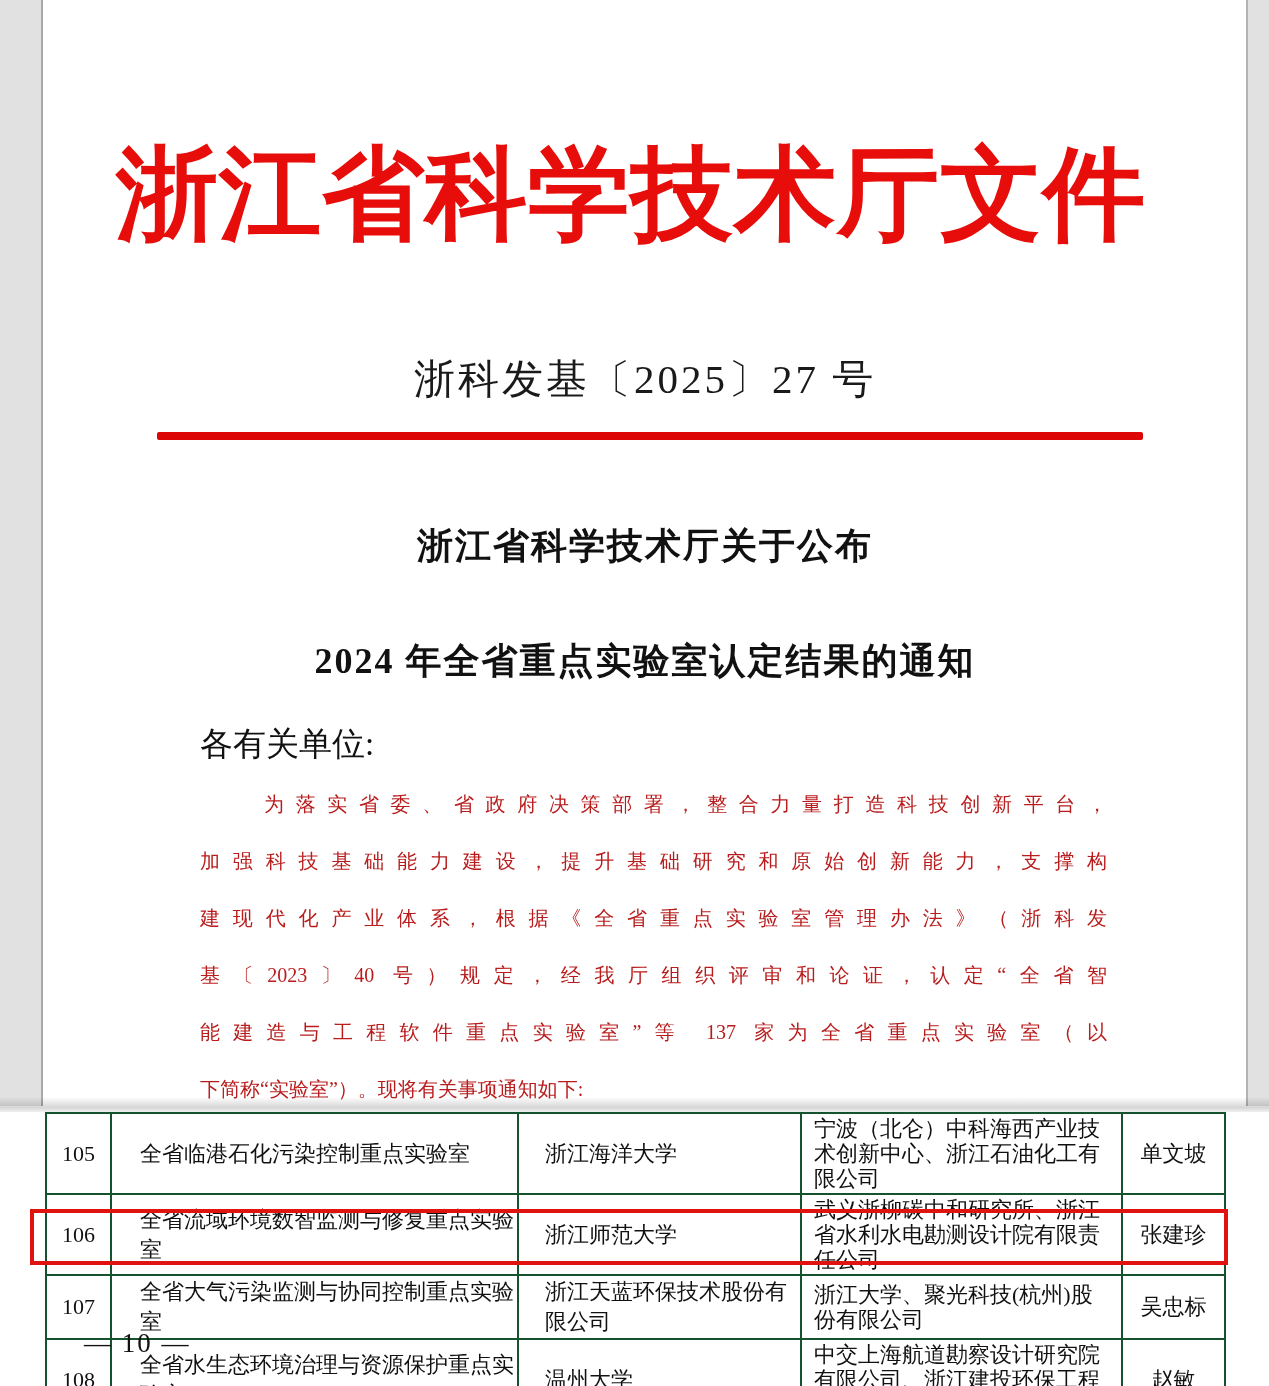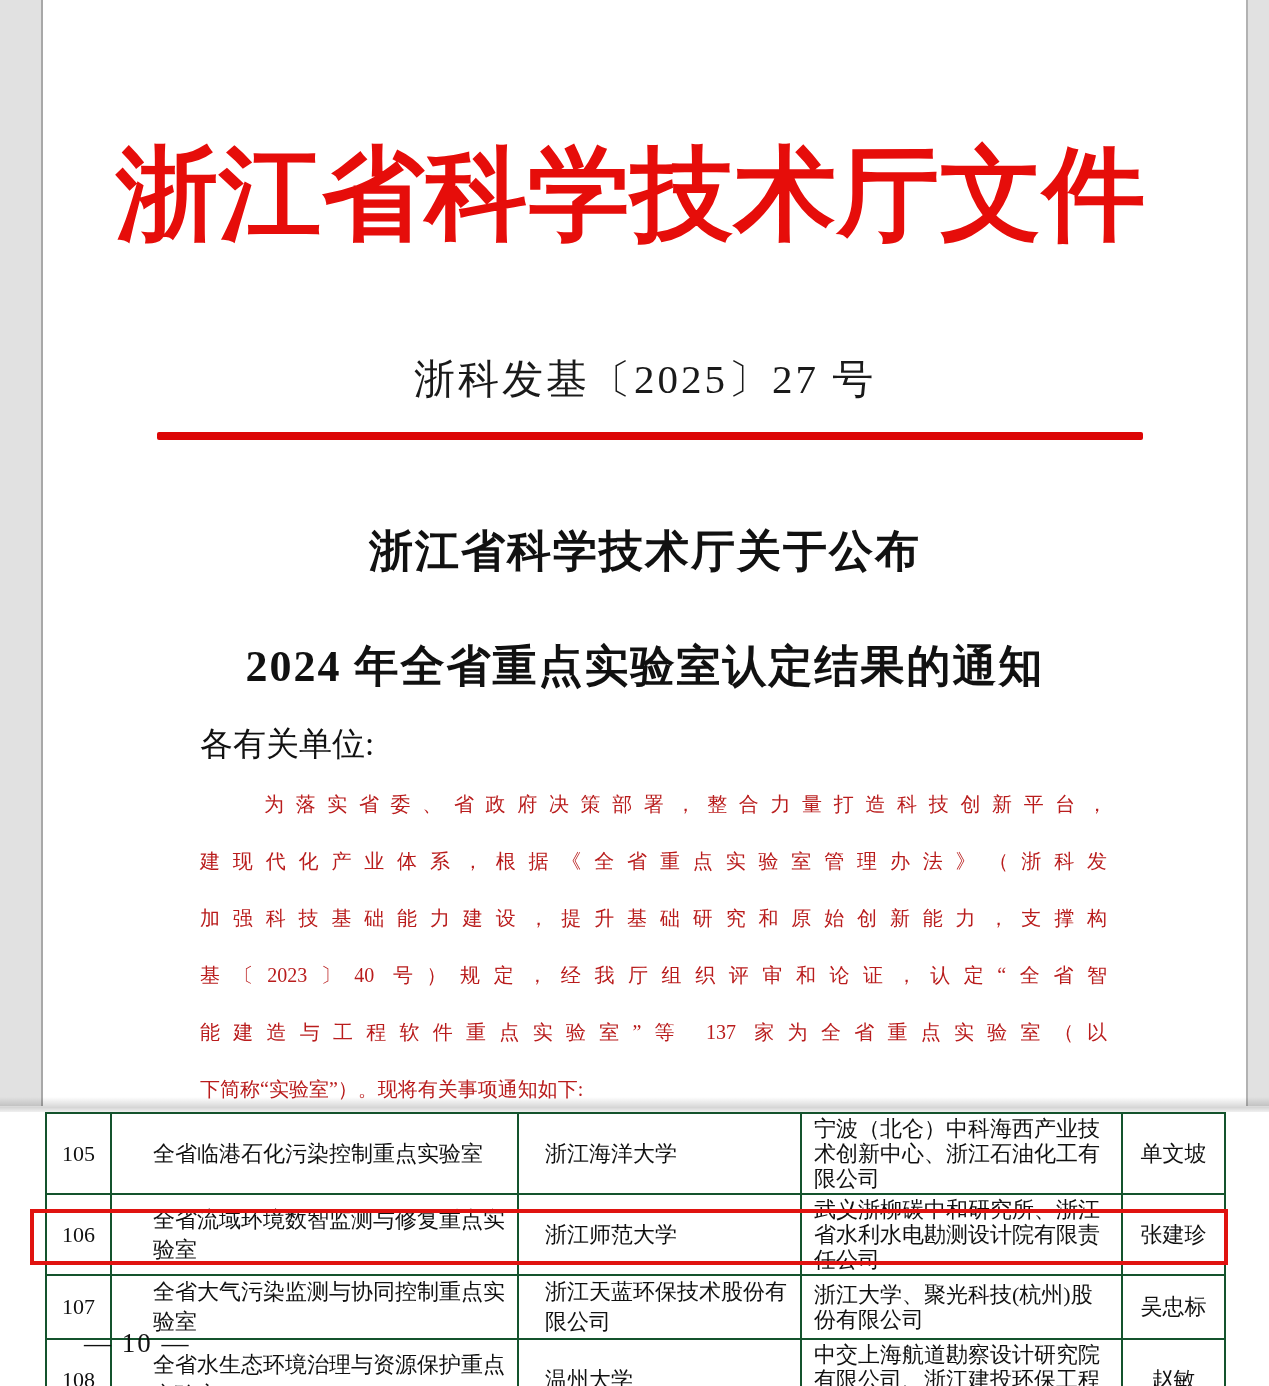--- a/index.html
+++ b/index.html
@@ -20,21 +20,21 @@
   .doc-number{
     position:absolute;left:43px;top:352px;width:1204px;
     text-align:center;font-size:41px;letter-spacing:3px;color:#1a1a1a;
   }
   .red-rule{
     position:absolute;left:157px;top:432px;width:986px;height:8px;
     background:#dc0606;border-radius:2px;
   }
   .notice-title{
     position:absolute;left:43px;width:1204px;text-align:center;
-    font-size:44px;font-weight:bold;letter-spacing:2px;color:#111;white-space:nowrap;
+    font-size:36px;font-weight:bold;letter-spacing:2px;color:#111;white-space:nowrap;
   }
   .notice-line1{top:522px;}
   .notice-line2{top:597px;margin-top:40px;}
 
   .salutation{
     position:absolute;left:200px;top:722px;font-size:33px;color:#111;
   }
   .body-block{
     position:absolute;left:200px;top:782px;width:907px;
   }
@@ -54,21 +54,21 @@
   table.result{
     width:100%;border-collapse:collapse;table-layout:fixed;
     font-family:"Liberation Serif","DejaVu Serif",serif;
   }
   table.result td{
     border:2px solid #14532d;font-size:22px;color:#111;
     vertical-align:middle;overflow:hidden;
   }
   table.result tr{height:50px;}
   td.c-no{text-align:center;}
-  td.c-lab{padding-left:41px;}
+  td.c-lab{padding-left:28px;}
   td.c-host{padding-left:26px;border-radius:31px;}
   td.c-partners{font-size:20px;line-height:25px;padding:2px 8px 2px 12px;}
   td.c-director{text-align:center;}
 
   .highlight-box{
     position:absolute;left:30px;top:1209px;width:1198px;height:56px;
     box-sizing:border-box;border:4px solid #e01310;background:transparent;
   }
 
   .page-number{
@@ -89,22 +89,22 @@
 
   <div class="red-rule"></div>
 
   <div class="notice-title notice-line1">浙江省科学技术厅关于公布</div>
   <div class="notice-title notice-line2">2024 年全省重点实验室认定结果的通知</div>
 
   <div class="salutation">各有关单位:</div>
 
   <div class="body-block">
     <div class="body-line indent">为落实省委、省政府决策部署，整合力量打造科技创新平台，</div>
+    <div class="body-line">加强科技基础能力建设，提升基础研究和原始创新能力，支撑构</div>
     <div class="body-line">建现代化产业体系，根据《全省重点实验室管理办法》（浙科发</div>
-    <div class="body-line">加强科技基础能力建设，提升基础研究和原始创新能力，支撑构</div>
     <div class="body-line">基〔2023〕40 号）规定，经我厅组织评审和论证，认定“全省智</div>
     <div class="body-line">能建造与工程软件重点实验室”等 137 家为全省重点实验室（以</div>
     <div class="body-line last">下简称“实验室”）。现将有关事项通知如下:</div>
   </div>
 
   <div class="junction-shadow"></div>
 
   <div class="table-wrap">
     <table class="result">
       <colgroup>

